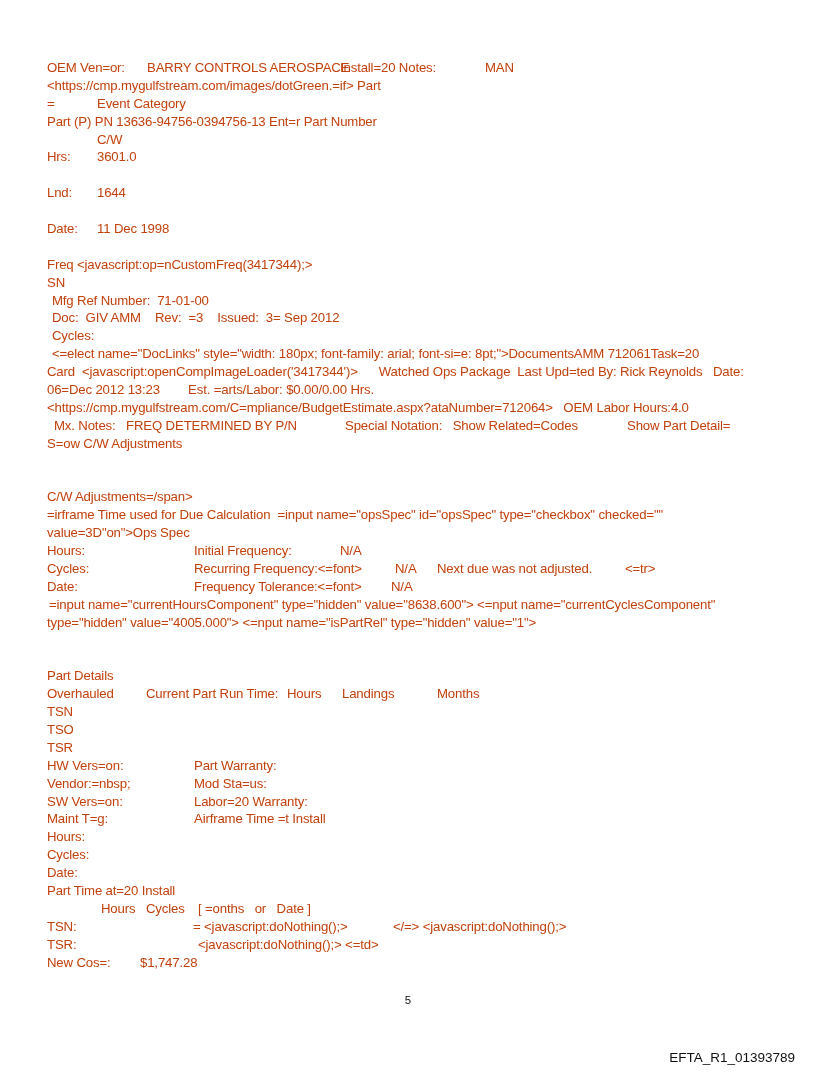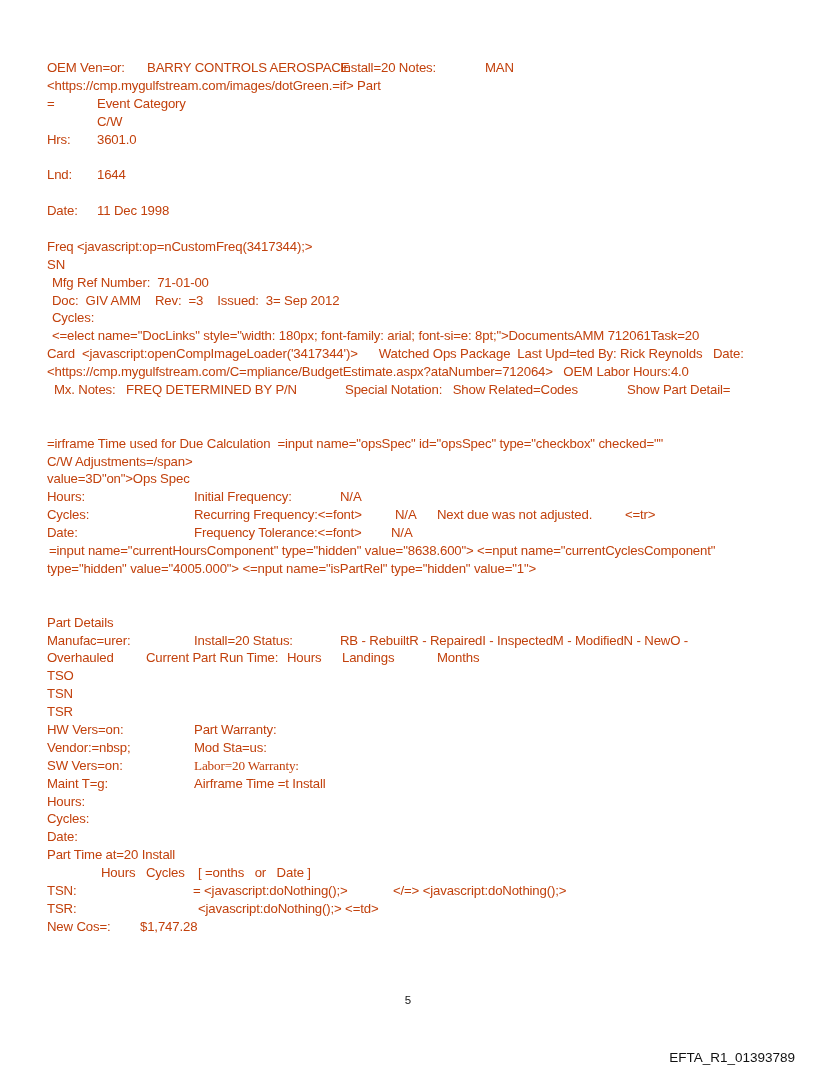--- a/index.html
+++ b/index.html
@@ -35,20 +35,23 @@
         <span class="seg" style="left: 438px;">MAN</span>
       </div>
       <div class="line">
         <span class="seg" style="left: 0px;">&lt;https://cmp.mygulfstream.com/images/dotGreen.=if&gt; Part</span>
       </div>
       <div class="line">
         <span class="seg" style="left: 0px;">=</span>
         <span class="seg" style="left: 50px;">Event Category</span>
       </div>
       <div class="line">
+        <span class="seg" style="left: 0px;">Part (P) PN 13636-94756-0394756-13 Ent=r Part Number</span>
+      </div>
+      <div class="line">
         <span class="seg" style="left: 50px;">C/W</span>
       </div>
       <div class="line">
         <span class="seg" style="left: 0px;">Hrs:</span>
         <span class="seg" style="left: 50px;">3601.0</span>
       </div>
       <div class="line"></div>
       <div class="line">
         <span class="seg" style="left: 0px;">Lnd:</span>
         <span class="seg" style="left: 50px;">1644</span>
@@ -72,36 +75,42 @@
         <span class="seg" style="left: 5px; text-align: right;">Doc:  GIV AMM    Rev:  =3    Issued:  3= Sep 2012</span>
       </div>
       <div class="line">
         <span class="seg" style="left: 5px;">Cycles:</span>
       </div>
       <div class="line">
         <span class="seg" style="left: 5px;">&lt;=elect name="DocLinks" style="width: 180px; font-family: arial; font-si=e: 8pt;"&gt;DocumentsAMM 712061Task=20</span>
       </div>
       <div class="line">
         <span class="seg" style="left: 0px;">Card  &lt;javascript:openCompImageLoader('3417344')&gt;      Watched Ops Package  Last Upd=ted By: Rick Reynolds   Date:</span>
+      </div>
+      <div class="line">
+        <span class="seg" style="left: 0px;">06=Dec 2012 13:23        Est. =arts/Labor: $0.00/0.00 Hrs.</span>
       </div>
       <div class="line">
         <span class="seg" style="left: 0px;">&lt;https://cmp.mygulfstream.com/C=mpliance/BudgetEstimate.aspx?ataNumber=712064&gt;   OEM Labor Hours:4.0</span>
       </div>
       <div class="line">
         <span class="seg" style="left: 7px;">Mx. Notes:   FREQ DETERMINED BY P/N</span>
         <span class="seg" style="left: 298px;">Special Notation:   Show Related=Codes</span>
         <span class="seg" style="left: 580px;">Show Part Detail=</span>
       </div>
-      <div class="line"></div>
-      <div class="line"></div>
+      <div class="line">
+        <span class="seg" style="left: 0px;">S=ow C/W Adjustments</span>
+      </div>
+      <div class="line"></div>
+      <div class="line"></div>
+      <div class="line">
+        <span class="seg" style="left: 0px;">C/W Adjustments=/span&gt;</span>
+      </div>
       <div class="line">
         <span class="seg" style="left: 0px;">=irframe Time used for Due Calculation  =input name="opsSpec" id="opsSpec" type="checkbox" checked=""</span>
-      </div>
-      <div class="line">
-        <span class="seg" style="left: 0px;">C/W Adjustments=/span&gt;</span>
       </div>
       <div class="line">
         <span class="seg" style="left: 0px;">value=3D"on"&gt;Ops Spec</span>
       </div>
       <div class="line">
         <span class="seg" style="left: 0px;">Hours:</span>
         <span class="seg" style="left: 147px;">Initial Frequency:</span>
         <span class="seg" style="left: 293px;">N/A</span>
       </div>
       <div class="line">
@@ -121,51 +130,46 @@
       </div>
       <div class="line">
         <span class="seg" style="left: 0px;">type="hidden" value="4005.000"&gt; &lt;=nput name="isPartRel" type="hidden" value="1"&gt;</span>
       </div>
       <div class="line"></div>
       <div class="line"></div>
       <div class="line">
         <span class="seg" style="left: 0px;">Part Details</span>
       </div>
       <div class="line">
-        <span class="seg" style="left: 0px;">Manufac=urer:</span>
-        <span class="seg" style="left: 147px;">Install=20 Status:</span>
-        <span class="seg" style="left: 293px;">RB - RebuiltR - RepairedI - InspectedM - ModifiedN - NewO -</span>
-      </div>
-      <div class="line">
         <span class="seg" style="left: 0px;">Overhauled</span>
         <span class="seg" style="left: 99px;">Current Part Run Time:</span>
         <span class="seg" style="left: 240px;">Hours</span>
         <span class="seg" style="left: 295px;">Landings</span>
         <span class="seg" style="left: 390px;">Months</span>
       </div>
       <div class="line">
+        <span class="seg" style="left: 0px;">TSN</span>
+      </div>
+      <div class="line">
         <span class="seg" style="left: 0px;">TSO</span>
-      </div>
-      <div class="line">
-        <span class="seg" style="left: 0px;">TSN</span>
       </div>
       <div class="line">
         <span class="seg" style="left: 0px;">TSR</span>
       </div>
       <div class="line">
         <span class="seg" style="left: 0px;">HW Vers=on:</span>
         <span class="seg" style="left: 147px;">Part Warranty:</span>
       </div>
       <div class="line">
         <span class="seg" style="left: 0px;">Vendor:=nbsp;</span>
         <span class="seg" style="left: 147px;">Mod Sta=us:</span>
       </div>
       <div class="line">
         <span class="seg" style="left: 0px;">SW Vers=on:</span>
-        <span class="seg" style="left: 147px; font-family: Liberation Serif, serif;">Labor=20 Warranty:</span>
+        <span class="seg" style="left: 147px;">Labor=20 Warranty:</span>
       </div>
       <div class="line">
         <span class="seg" style="left: 0px;">Maint T=g:</span>
         <span class="seg" style="left: 147px;">Airframe Time =t Install</span>
       </div>
       <div class="line">
         <span class="seg" style="left: 0px;">Hours:</span>
       </div>
       <div class="line">
         <span class="seg" style="left: 0px;">Cycles:</span>

